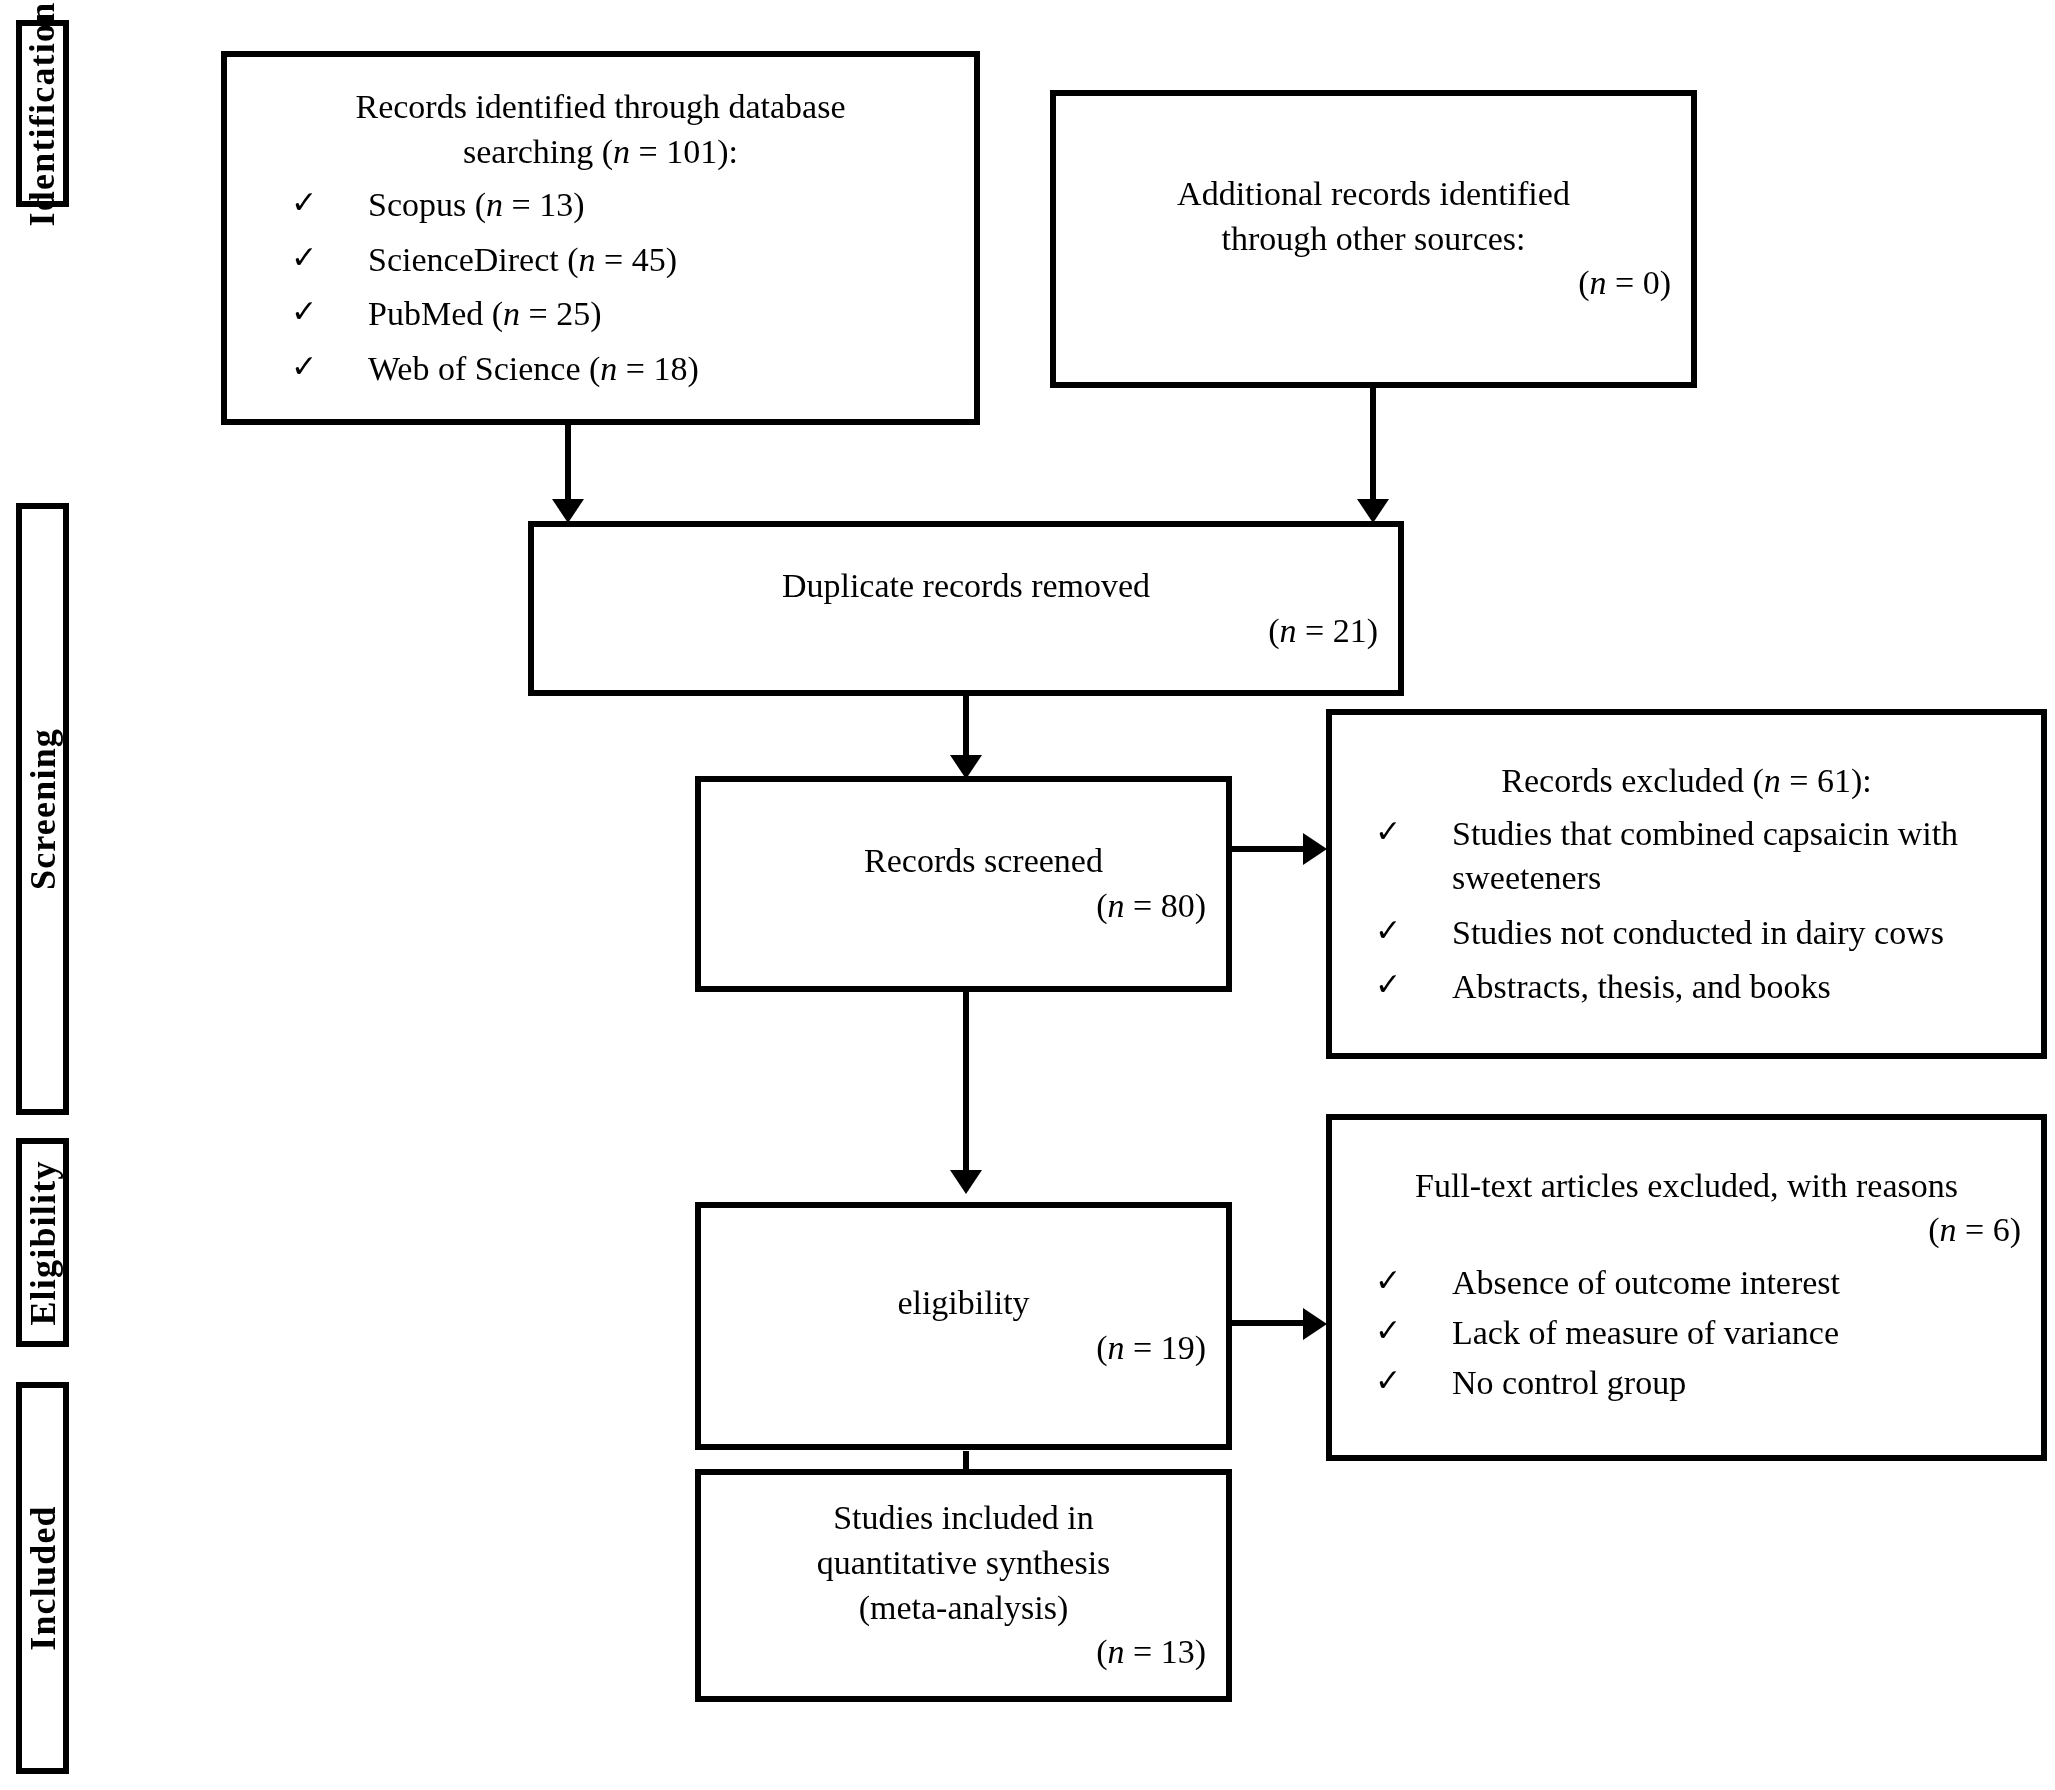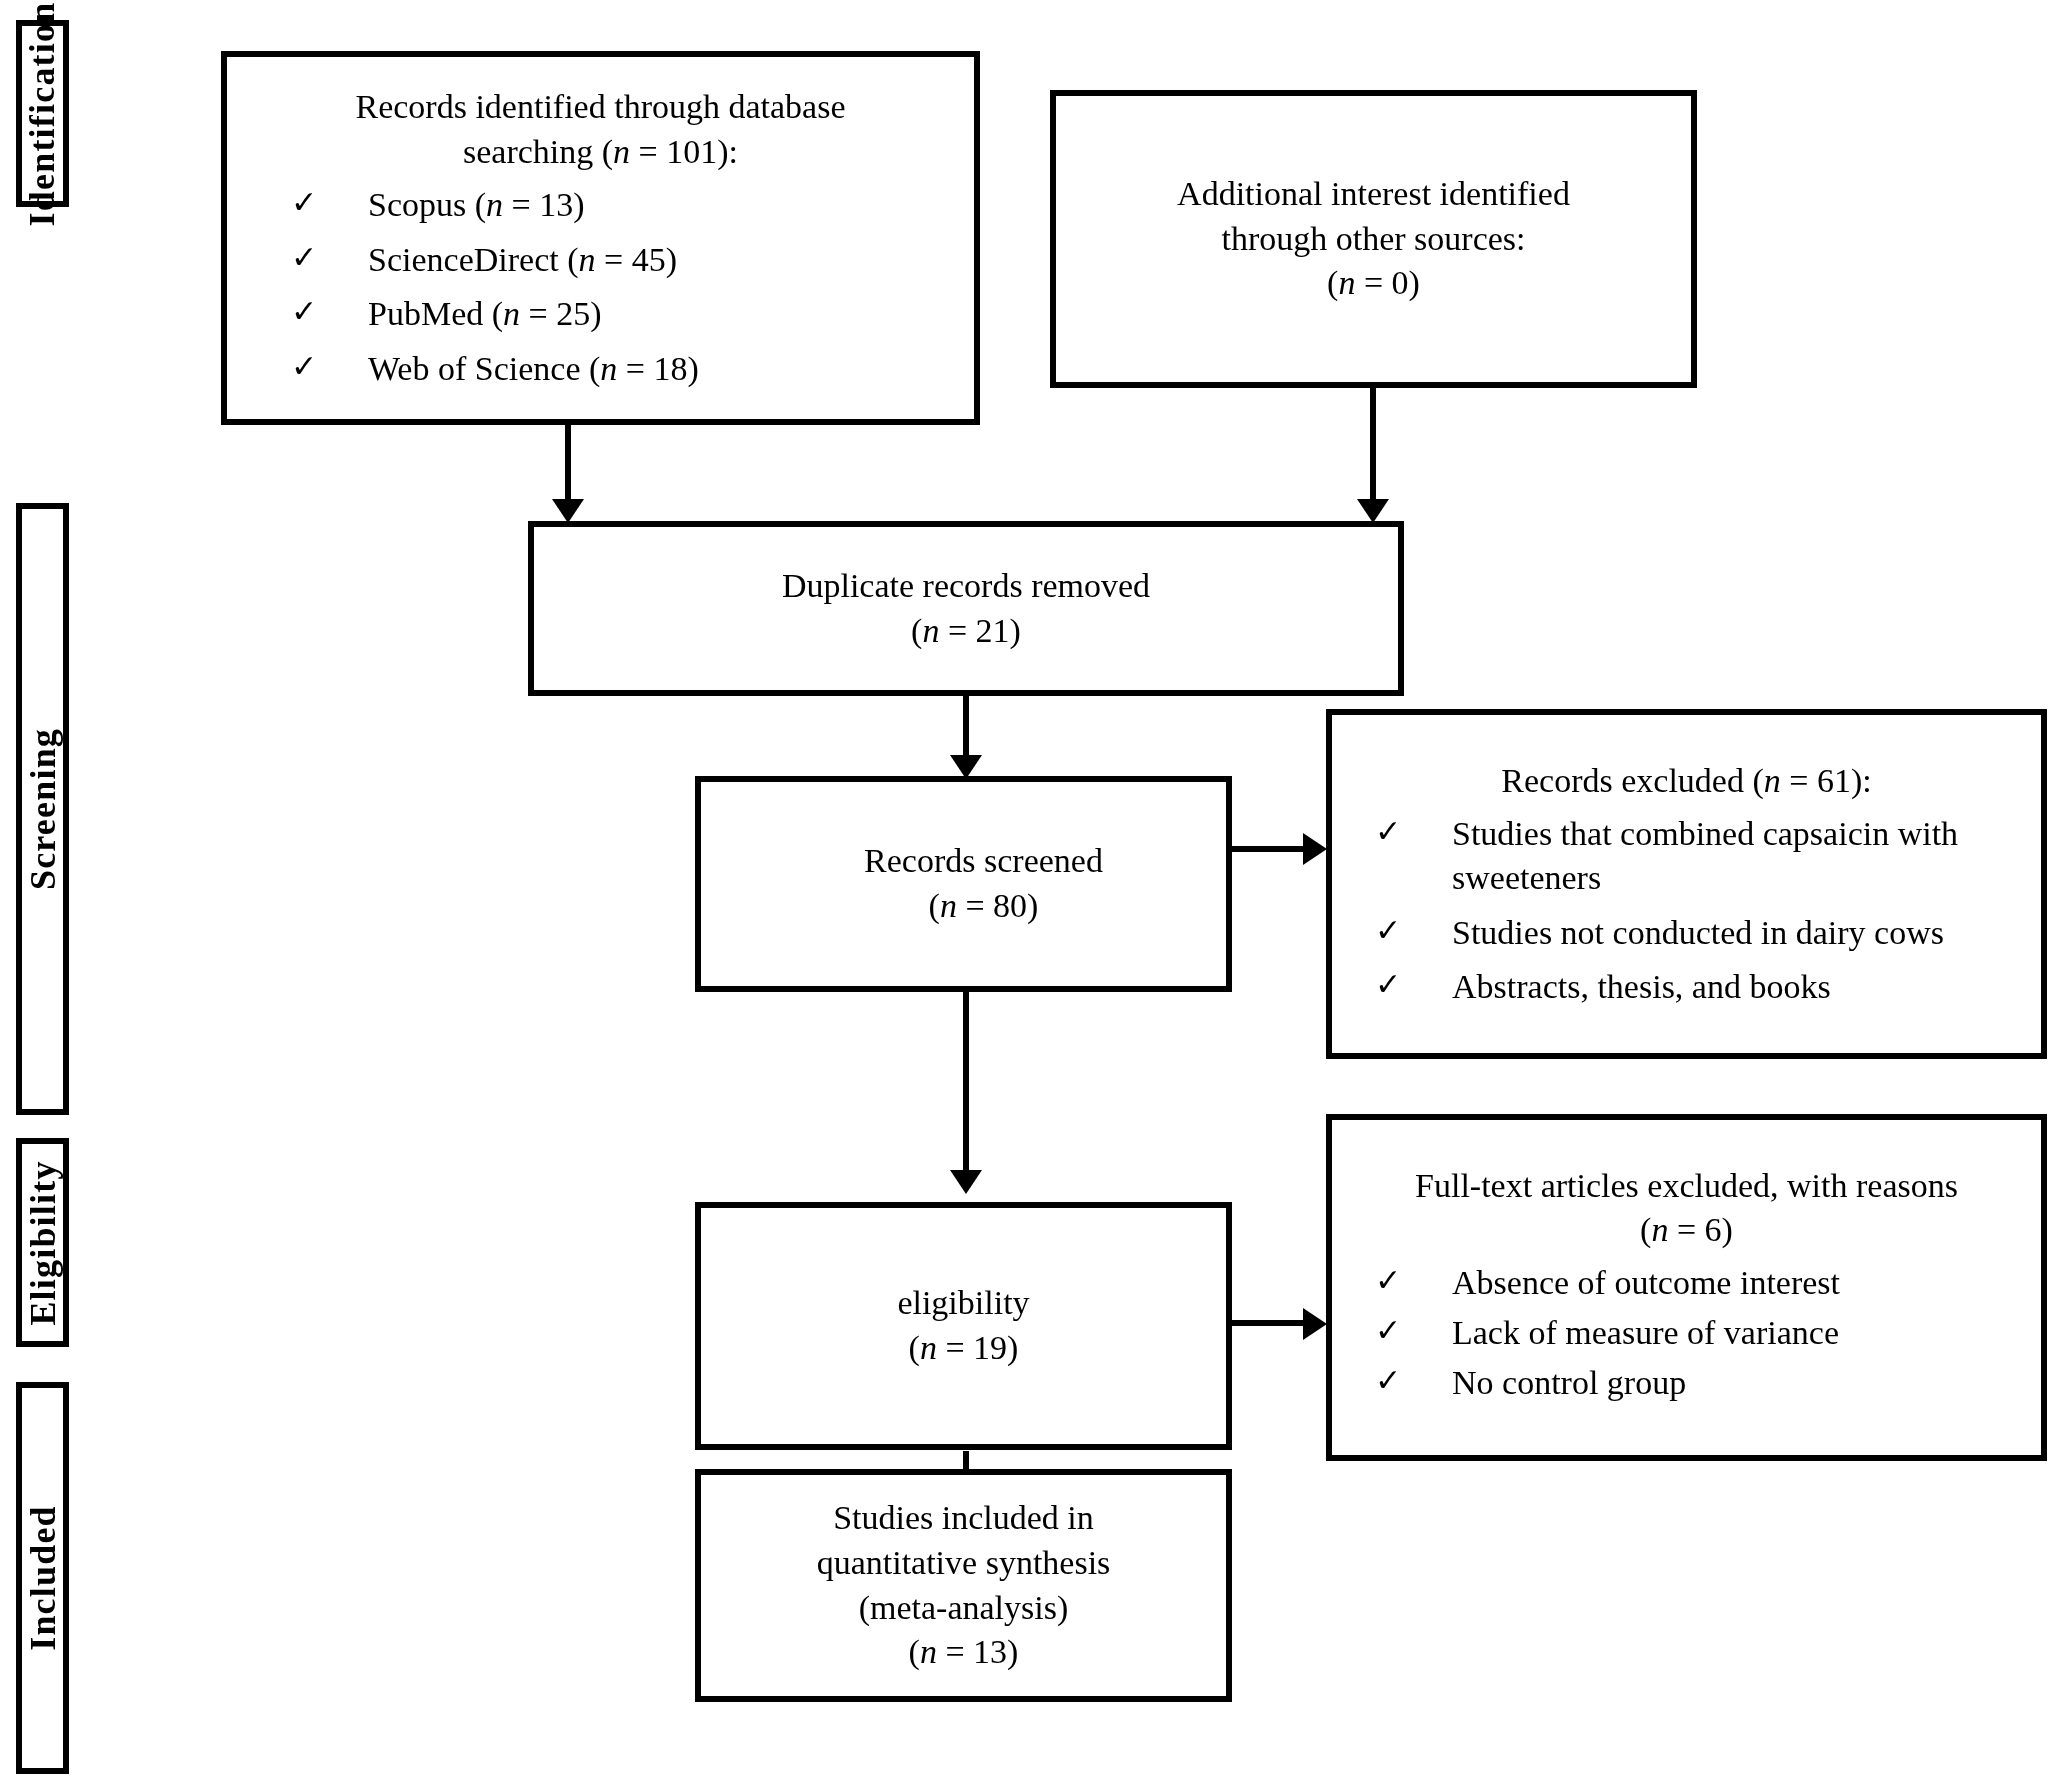--- a/index.html
+++ b/index.html
@@ -51,20 +51,21 @@
     padding: 0 20px;
     width: 100%;
     box-sizing: border-box;
   }
   .line {
     font-size: 34px;
     line-height: 1.32;
     text-align: center;
   }
   .line.sp {
+    text-align: right;
   }
   .ital { font-style: italic; }
 
   
   .bullets {
     list-style: none;
     margin: 8.2px 0 0 0;
     padding: 0;
   }
   .bullets li {
@@ -157,21 +158,21 @@
         <li>
           <span class="check">✓</span>
           <span class="btext"><span>Web of Science (</span><span class="ital">n</span><span> = 18)</span></span>
         </li>
       </ul>
     </div>
   </div>
 
   <div class="node" style="left:1050px; top:90px; width:647px; height:298px;">
     <div class="node-inner">
-      <div class="line">Additional interest identified</div>
+      <div class="line">Additional records identified</div>
       <div class="line">through other sources:</div>
       <div class="line sp"><span>(</span><span class="ital">n</span><span> = 0)</span></div>
     </div>
   </div>
 
   <div class="vline" style="left:565px; top:425px; height:77px;"></div>
   <div class="arrow-down" style="left:552px; top:499px;"></div>
 
   <div class="vline" style="left:1370px; top:388px; height:114px;"></div>
   <div class="arrow-down" style="left:1357px; top:499px;"></div>

